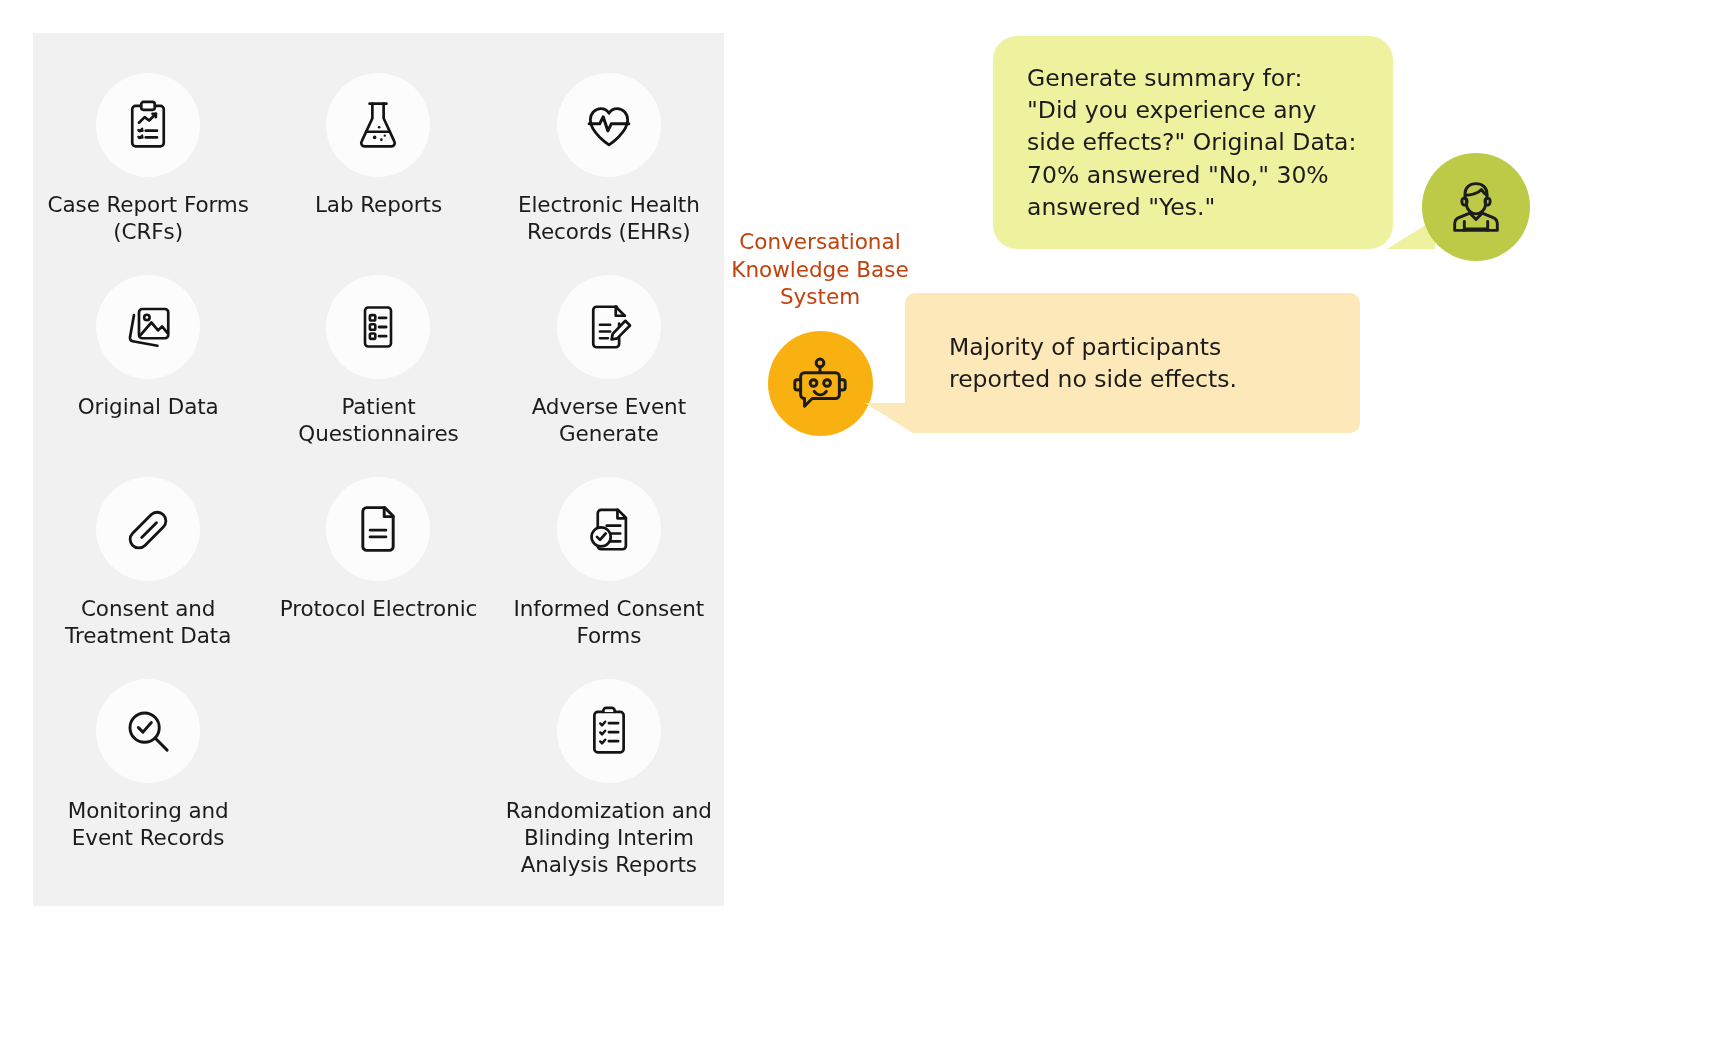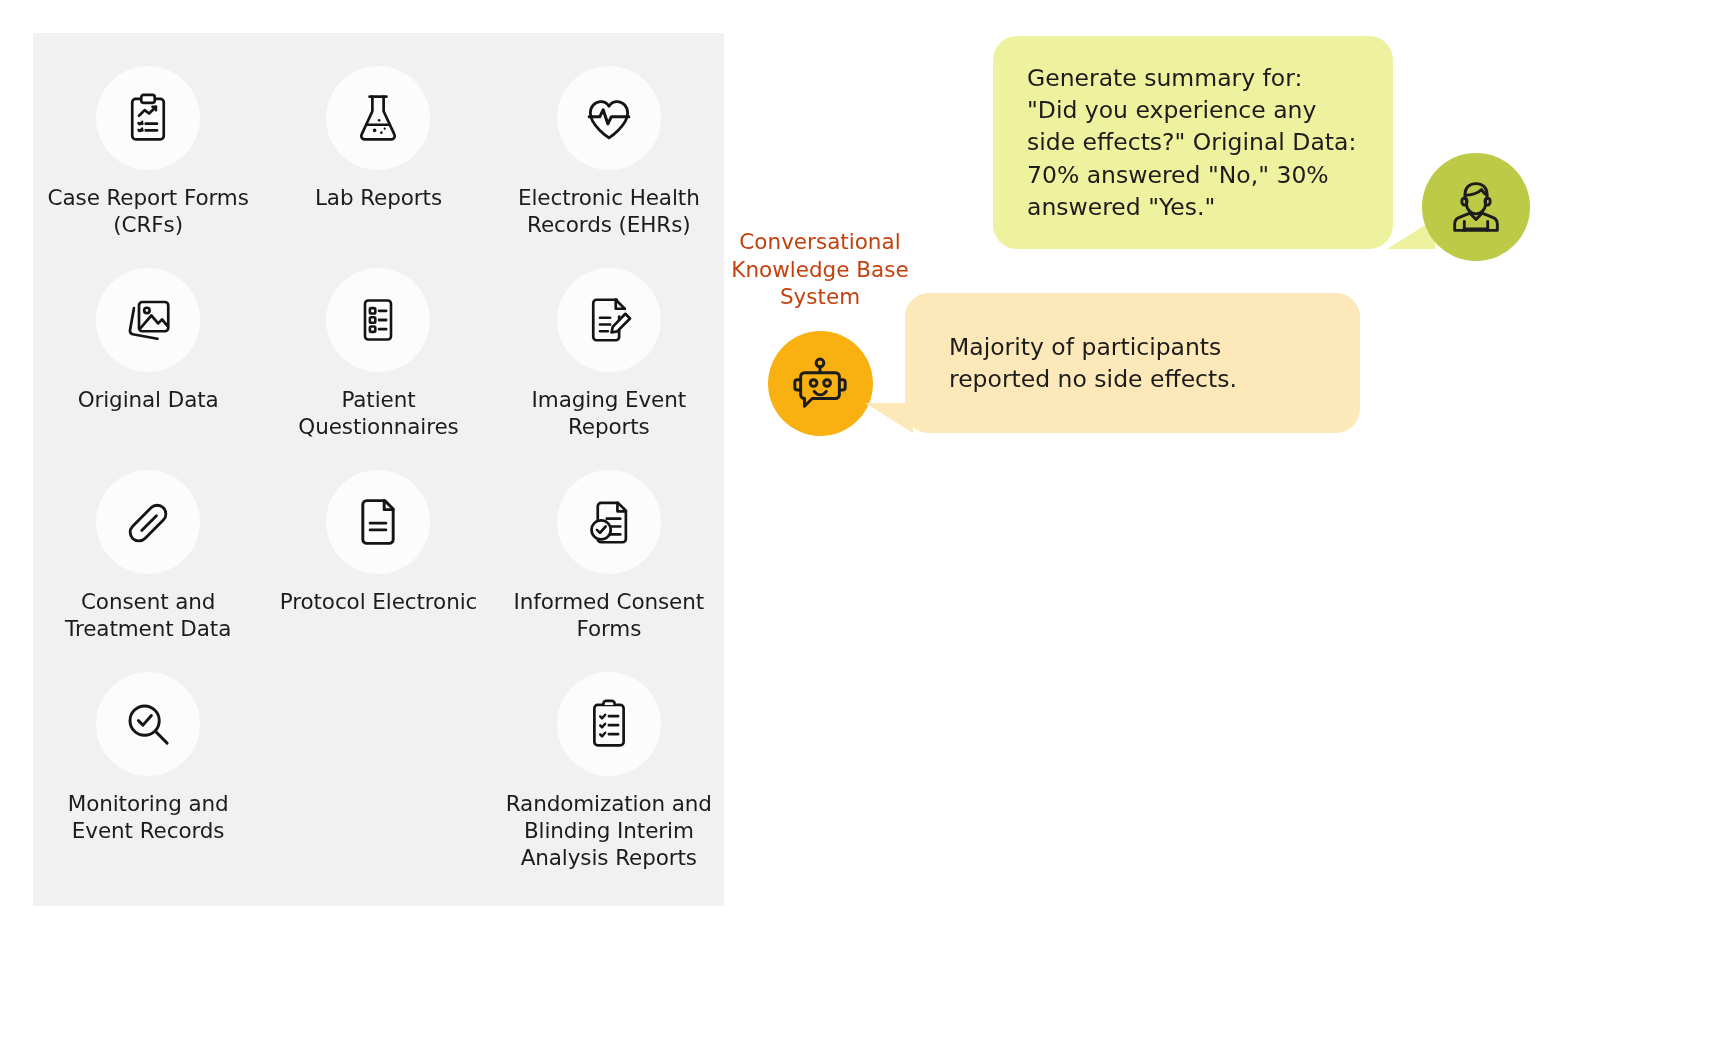--- a/index.html
+++ b/index.html
@@ -13,21 +13,21 @@
 
   
   .data-panel {
     position: absolute;
     left: 33px; top: 33px;
     width: 691px; height: 873px;
     background: #f1f1f1;
   }
   .grid {
     position: absolute;
-    left: 0; top: 33px;
+    left: 0; top: 40px;
     width: 691px;
     display: grid;
     grid-template-columns: repeat(3, 1fr);
     grid-auto-rows: 202px;
     row-gap: 0px;
   }
   .cell {
     display: flex;
     flex-direction: column;
     align-items: center;
@@ -100,20 +100,21 @@
     width: 0; height: 0;
     border-style: solid;
     border-width: 0 0 30px 48px;
     border-color: transparent transparent #eef19e transparent;
   }
   .bubble-system {
     left: 905px; top: 293px;
     width: 455px;
     background: #fce8b8;
     padding: 38px 44px;
+    border-radius: 10px;
   }
   .bubble-system .tail {
     position: absolute;
     left: -40px; bottom: 0px;
     width: 0; height: 0;
     border-style: solid;
     border-width: 0 48px 30px 0;
     border-color: transparent #fce8b8 transparent transparent;
   }
 
@@ -206,21 +207,21 @@
       <div class="cell">
         <div class="icon-circle">
           <svg width="54" height="54" viewBox="0 0 48 48" fill="none" stroke="#141414" stroke-width="2.4" stroke-linecap="round" stroke-linejoin="round">
             <path d="M31 6H13a3 3 0 0 0-3 3v30a3 3 0 0 0 3 3h17a3 3 0 0 0 3-3V21"></path>
             <polyline points="30,6 30,14 38,14"></polyline>
             <path d="M30 6l8 8"></path>
             <path d="M16 22h9M16 28h9M16 34h7"></path>
             <path d="M38.5 18.5l4.2 4.2-11.4 11.4-5 1 1-5z" fill="#fff"></path>
           </svg>
         </div>
-        <div class="cell-label">Imaging Event Reports</div>
+        <div class="cell-label">Adverse Event Generate</div>
       </div>
 
       <div class="cell">
         <div class="icon-circle">
           <svg width="52" height="52" viewBox="0 0 48 48" fill="none" stroke="#141414" stroke-width="2.6" stroke-linecap="round" stroke-linejoin="round">
             <rect x="4" y="17" width="40" height="16" rx="8" transform="rotate(-45 24 25)"></rect>
             <path d="M18.2 31.8L31.8 18.2"></path>
           </svg>
         </div>
         <div class="cell-label">Consent and Treatment Data</div>

